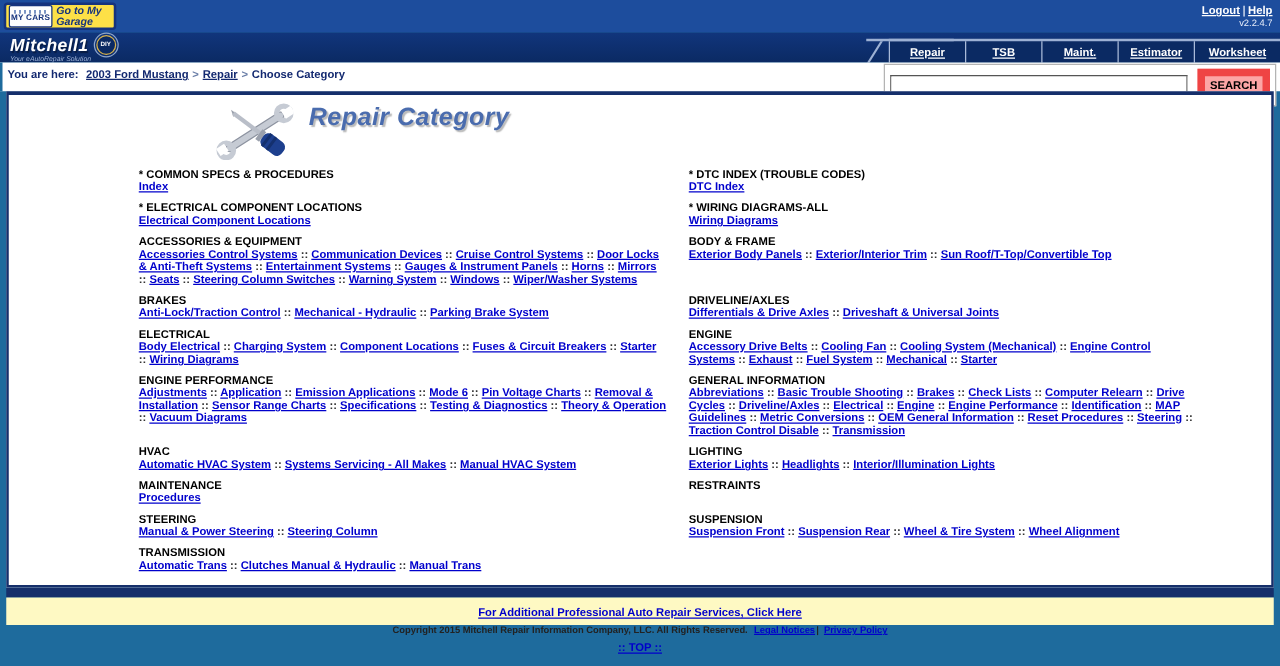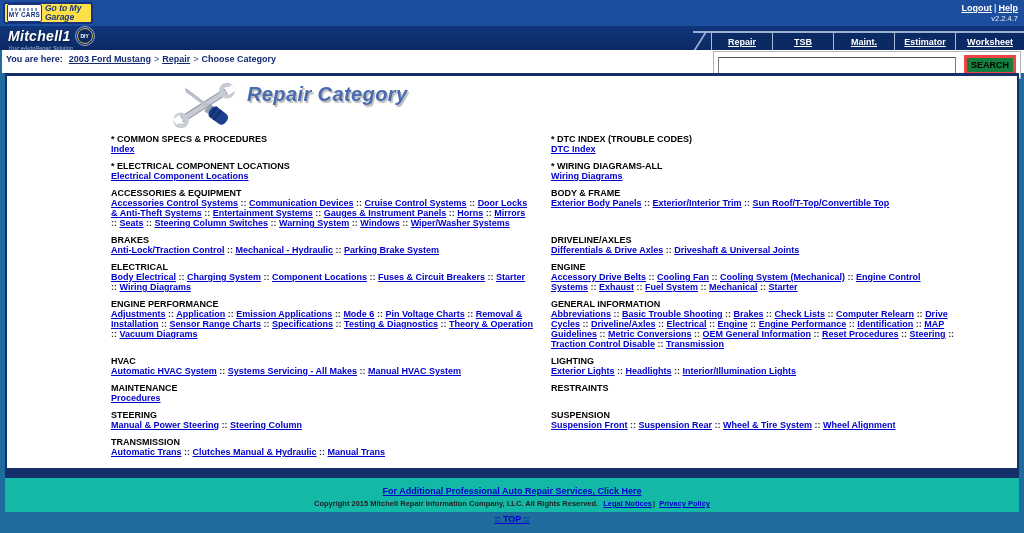--- a/index.html
+++ b/index.html
@@ -45,40 +45,40 @@
   .crumb-bar{position:relative;height:23px;background:#fff;border-left:2px solid #1e6b9d;}
   .crumb-line{position:absolute;left:4px;top:4px;font-size:9px;font-weight:bold;color:#132970;}
   .crumb-prefix{margin-right:6px;}
   .crumb-link{color:#132970;text-decoration:underline;cursor:pointer;}
   .crumb-sep{color:#6b7fa8;margin:0 3px;}
   .crumb-current{color:#132970;}
   .search-panel{position:absolute;right:3px;top:1px;display:flex;align-items:center;gap:8px;
     background:#fff;border:1px solid #b4b4b4;padding:3px 4px;}
   .search-input{width:232px;height:15px;border:1px solid #7a7a7a;border-top-color:#555;font-size:10px;padding:0 2px;}
   .search-btn{font-family:"Liberation Sans",sans-serif;font-size:9px;font-weight:bold;color:#000;
-    background:#15803d;border:3px solid #ef4444;padding:2px 4px;cursor:pointer;}
+    background:#fca5a5;border:6px solid #ef4444;padding:2px 4px;cursor:pointer;}
 
   
   .content{position:relative;margin:0 5px;background:#fff;border:2px solid #152f6b;border-top-width:3px;
     height:397px;box-sizing:border-box;overflow:hidden;}
   .title-block{display:flex;align-items:flex-start;padding:8px 0 2px 166px;height:52px;box-sizing:border-box;}
   .tools-icon{width:62px;height:46px;flex:0 0 auto;margin-top:-2px;}
   .page-title{margin-left:12px;font-size:20px;line-height:21px;font-weight:bold;font-style:italic;
     color:#4a6cae;letter-spacing:0.4px;text-shadow:1.5px 1.5px 1px #b9b9b9;}
 
   .category-grid{display:grid;grid-template-columns:440px 424px;padding:6px 0 0 104px;}
   .section{margin-bottom:7px;padding-right:18px;}
   .sec-heading{font-size:9px;font-weight:bold;color:#000;line-height:10px;}
   .sec-links{font-size:9px;font-weight:bold;line-height:10px;}
   .cat-link{color:#0000cc;text-decoration:underline;cursor:pointer;}
   .sep{color:#333;}
 
   
   .footer-divider{margin:0 5px;height:8px;background:#152f6b;}
-  .footer{margin:0 5px;background:#14b8a6;text-align:center;padding:2px 0 2px 0;height:34px;box-sizing:border-box;}
+  .footer{margin:0 5px;background:#fef9c3;text-align:center;padding:2px 0 2px 0;height:22px;box-sizing:border-box;}
   .promo-link{font-size:9px;font-weight:bold;color:#0000cc;text-decoration:underline;cursor:pointer;display:inline-block;}
   .copy-line{font-size:7.5px;font-weight:bold;color:#222;margin-top:1px;}
   .copy-line .flink{color:#0000cc;text-decoration:underline;cursor:pointer;margin-left:3px;}
   .copy-line .fpipe{color:#222;margin:0 1px;}
   .top-link{font-size:9px;font-weight:bold;color:#0000cc;text-decoration:underline;cursor:pointer;display:inline-block;margin-top:1px;}
 </style>
 </head>
 <body>
 
 <div class="page">

